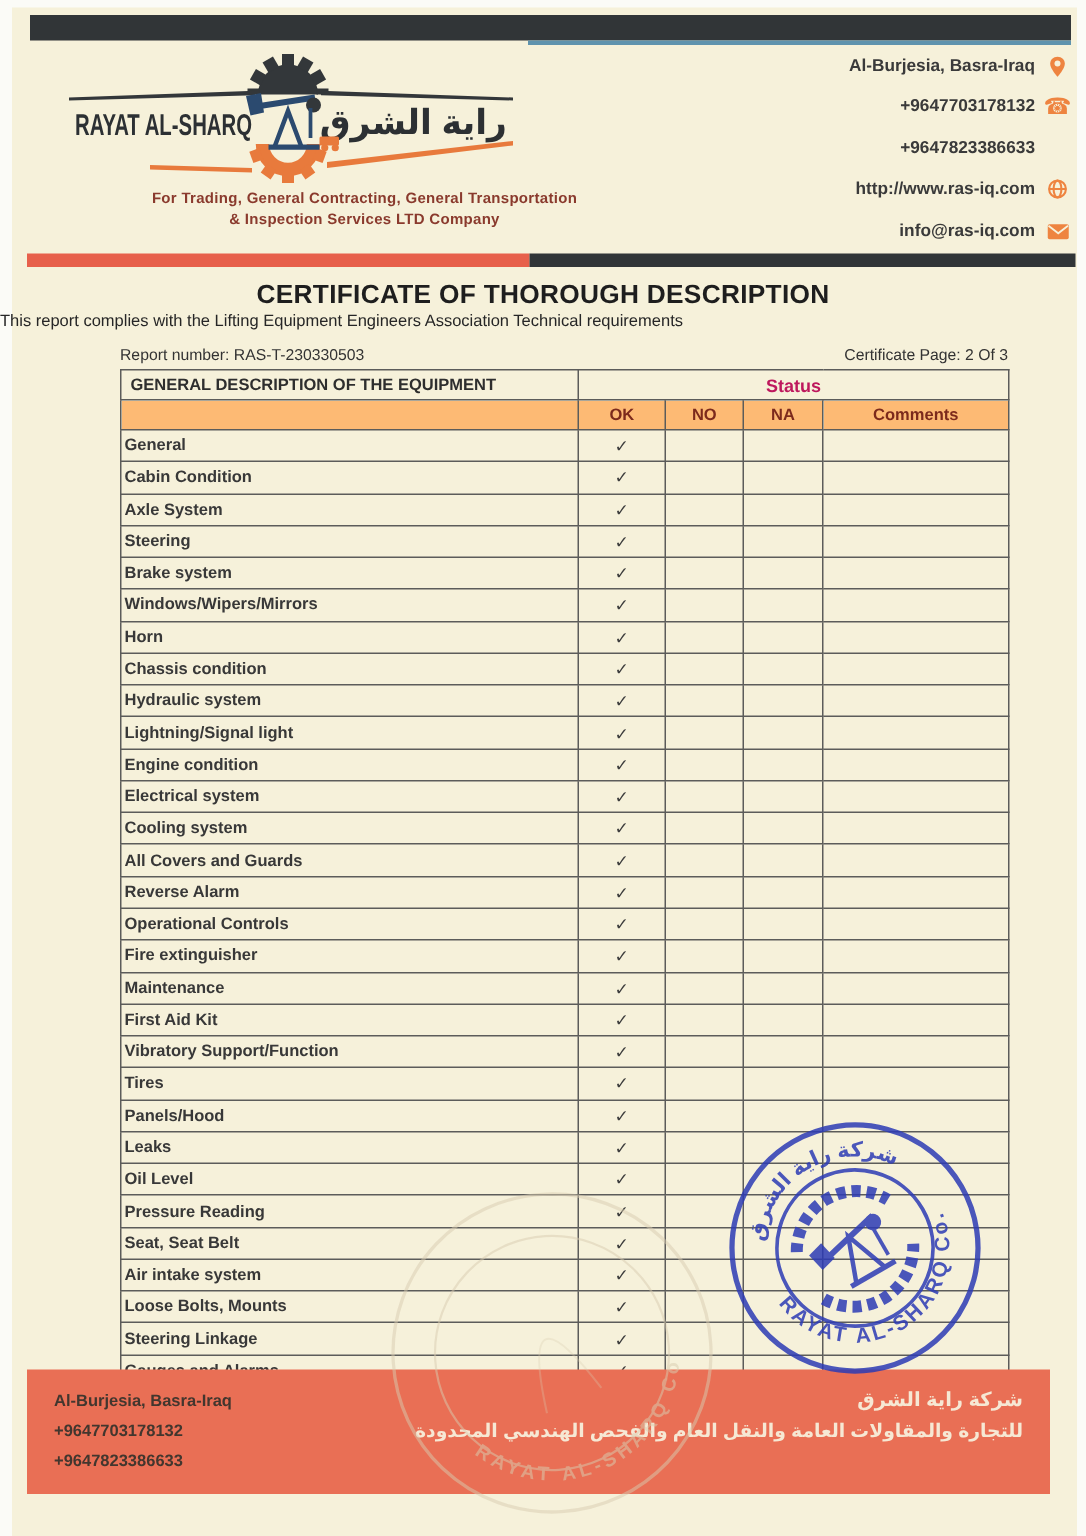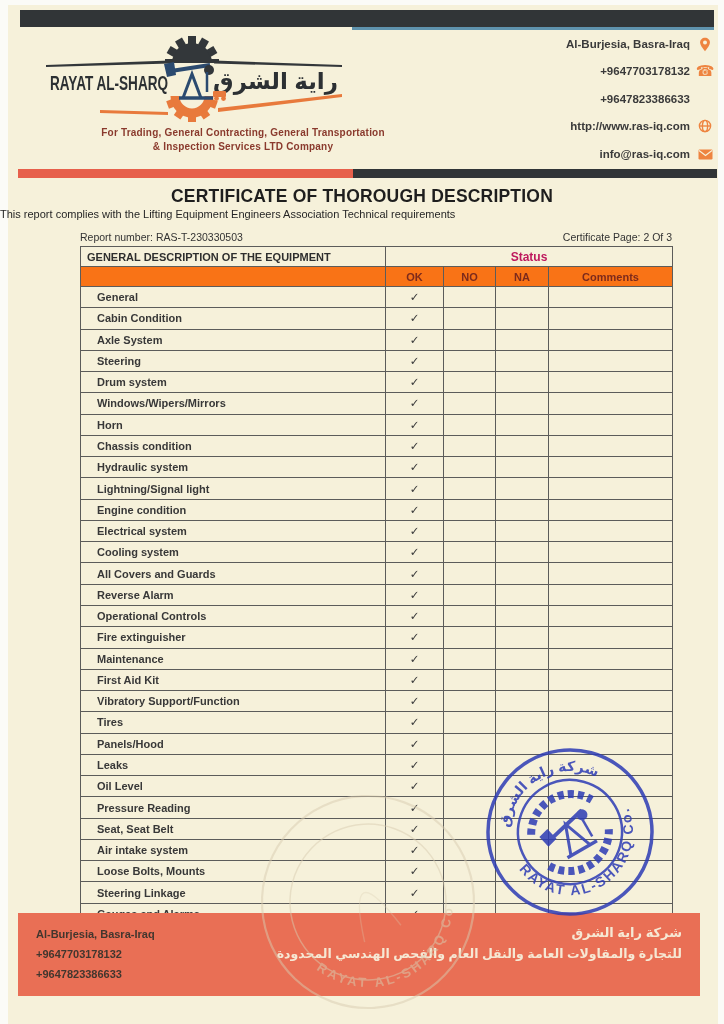--- a/index.html
+++ b/index.html
@@ -35,22 +35,22 @@
 
   
   .report-line{left:80px;top:231px;width:592px;display:flex;justify-content:space-between;font-size:10.5px;color:#333;}
 
   
   .tbl-wrap{left:80px;top:246px;width:592px;}
   table.cert{border-collapse:collapse;table-layout:fixed;width:592px;}
   table.cert td{border:1px solid #5c5c5a;overflow:hidden;white-space:nowrap;}
   td.desc-h{font-size:11px;font-weight:700;color:#2e2e2e;padding-left:6px;height:17px;}
   td.status-h{font-size:12px;font-weight:700;color:#be185d;text-align:center;height:17px;}
-  td.salmon{background:#f97316;color:#7c2a1c;font-size:11px;font-weight:700;text-align:center;height:17px;}
-  td.c-desc{font-size:11px;font-weight:700;color:#383838;padding-left:16px;height:18.28px;}
+  td.salmon{background:#fdba74;color:#7c2a1c;font-size:11px;font-weight:700;text-align:center;height:17px;}
+  td.c-desc{font-size:11px;font-weight:700;color:#383838;padding-left:2px;height:18.28px;}
   td.c-ok,td.c-no,td.c-na,td.c-com{text-align:center;font-size:11.5px;color:#3d3d3d;height:18.28px;}
 
   
   .footer-band{left:18px;top:913px;width:682px;height:83px;background:#e96f55;}
   .footer-left{left:36px;top:924px;font-size:11px;font-weight:600;color:#42362e;line-height:20px;}
   .footer-ar{right:42px;top:923px;width:420px;text-align:right;color:#f6e8d4;direction:rtl;}
   .footer-ar .l1{font-size:13px;font-weight:700;line-height:20px;}
   .footer-ar .l2{font-size:12.5px;font-weight:700;line-height:22px;}
 
   .stamp-svg{left:483px;top:745px;opacity:.85;}
@@ -228,21 +228,21 @@
     <td class="c-com"></td>
   </tr>
         <tr>
     <td class="c-desc">Steering</td>
     <td class="c-ok">✓</td>
     <td class="c-no"></td>
     <td class="c-na"></td>
     <td class="c-com"></td>
   </tr>
         <tr>
-    <td class="c-desc">Drum system</td>
+    <td class="c-desc">Brake system</td>
     <td class="c-ok">✓</td>
     <td class="c-no"></td>
     <td class="c-na"></td>
     <td class="c-com"></td>
   </tr>
         <tr>
     <td class="c-desc">Windows/Wipers/Mirrors</td>
     <td class="c-ok">✓</td>
     <td class="c-no"></td>
     <td class="c-na"></td>

